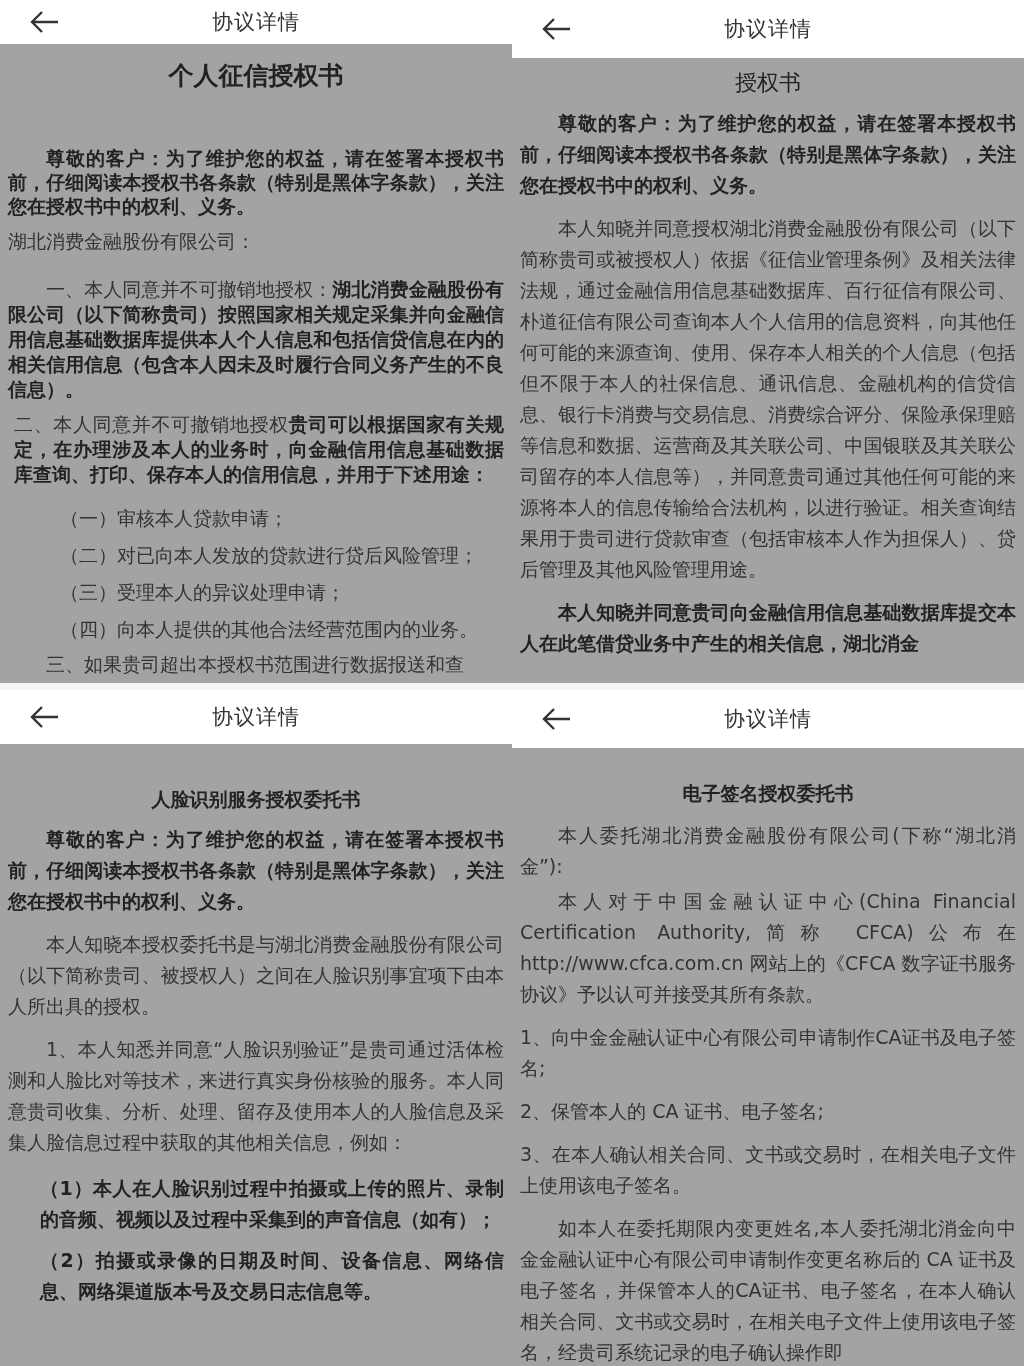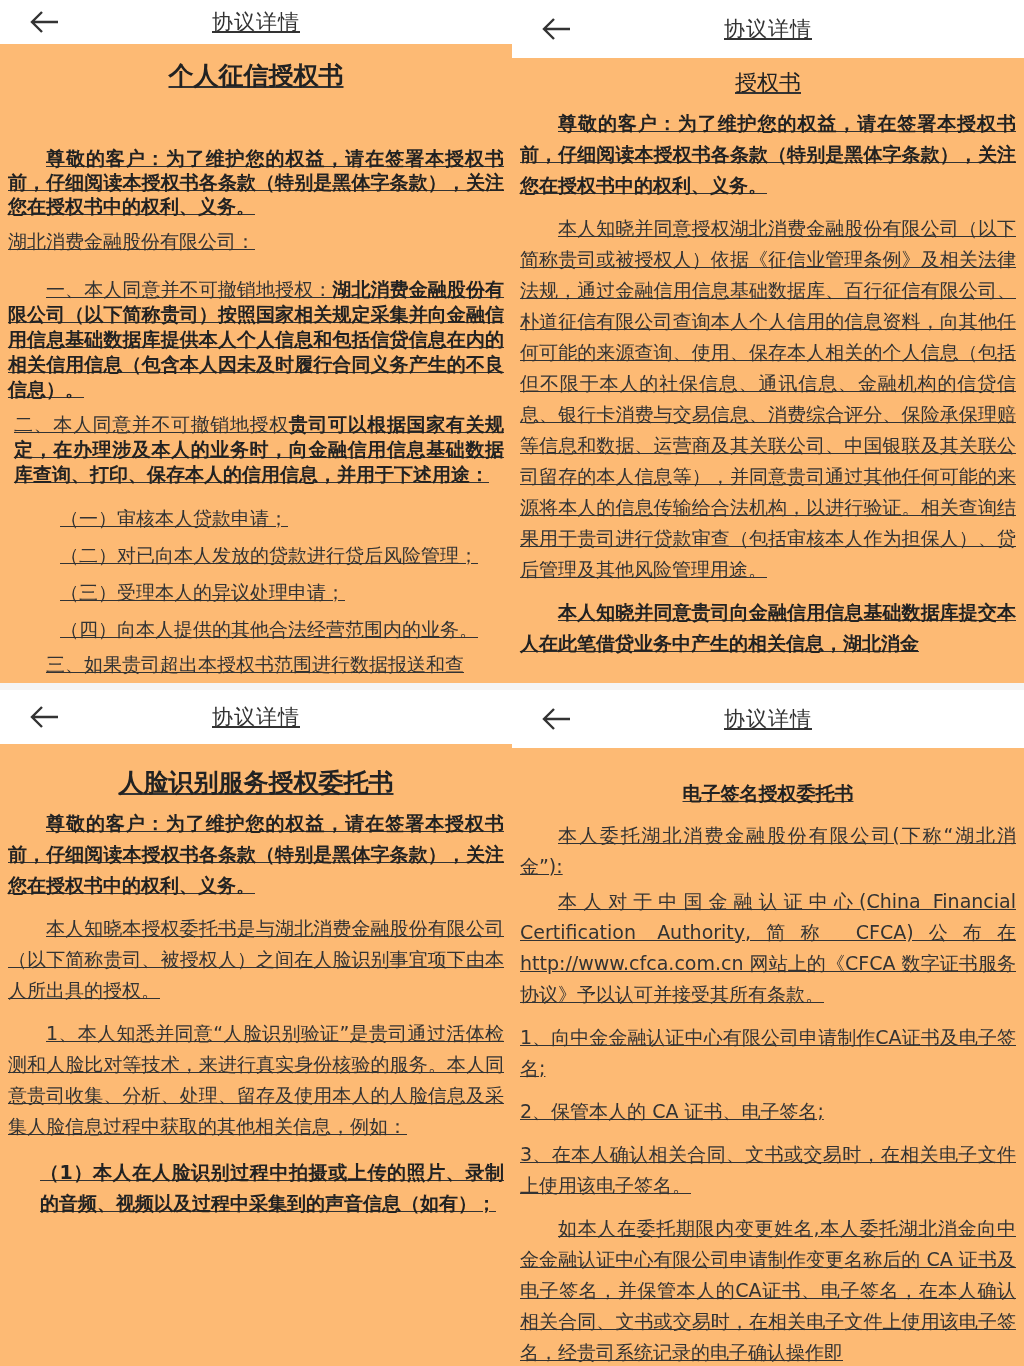--- a/index.html
+++ b/index.html
@@ -1,21 +1,21 @@
 <!DOCTYPE html>
 <html><head>
 <meta charset="utf-8">
 <style>
   html, body { margin:0; padding:0; }
   body {
     width:1024px; height:1366px; overflow:hidden; background:#f5f5f5;
     font-family: "DejaVu Sans", "Liberation Sans", sans-serif; color:#333;
     position:relative;
   }
-  .panel { position:absolute; overflow:hidden; background:#fdba74;text-decoration:underline; }
+  .panel { position:absolute; overflow:hidden; background:#a3a3a3; }
   .header {
     background:#ffffff; position:relative; display:flex; align-items:center; justify-content:center;
   }
   .back {
     position:absolute; left:28px; top:50%; transform:translateY(-50%);
     width:32px; height:28px; cursor:pointer;
   }
   .back svg { width:32px; height:28px; display:block; }
   .hdr-title { font-size:21px; color:#333; letter-spacing:1px; }
   .body { padding:0 8px 0 8px; }
@@ -72,25 +72,26 @@
 <div class="panel" style="left:0;top:690px;width:512px;height:676px;">
   <div class="header" style="height:54px;">
     <span class="back">
       <svg viewBox="0 0 32 28">
           <path d="M14 4 L4 14 L14 24 M4 14 L30 14" stroke="#333" stroke-width="2.4" fill="none"></path>
         </svg>
     </span>
     <span class="hdr-title">协议详情</span>
   </div>
   <div class="body">
-    <div class="doc-title" style="font-size:25px;margin-top:24px;height:30px;line-height:30px;">人脸识别服务授权委托书</div>
+    <div class="doc-title" style="font-size:19px;margin-top:40px;height:30px;line-height:30px;">人脸识别服务授权委托书</div>
     <p class="b ind" style="margin-top:10px;">尊敬的客户：为了维护您的权益，请在签署本授权书前，仔细阅读本授权书各条款（特别是黑体字条款），关注您在授权书中的权利、义务。</p>
     <p class="ind" style="margin-top:12px;">本人知晓本授权委托书是与湖北消费金融股份有限公司（以下简称贵司、被授权人）之间在人脸识别事宜项下由本人所出具的授权。</p>
     <p class="ind" style="margin-top:12px;">1、本人知悉并同意“人脸识别验证”是贵司通过活体检测和人脸比对等技术，来进行真实身份核验的服务。本人同意贵司收集、分析、处理、留存及使用本人的人脸信息及采集人脸信息过程中获取的其他相关信息，例如：</p>
     <p class="b sub" style="margin-top:15px;">（1）本人在人脸识别过程中拍摄或上传的照片、录制的音频、视频以及过程中采集到的声音信息（如有）；</p>
+    <p class="b sub" style="margin-top:10px;">（2）拍摄或录像的日期及时间、设备信息、网络信息、网络渠道版本号及交易日志信息等。</p>
   </div>
 </div>
 
 <div class="panel" style="left:512px;top:690px;width:512px;height:676px;">
   <div class="header" style="height:58px;">
     <span class="back">
       <svg viewBox="0 0 32 28">
           <path d="M14 4 L4 14 L14 24 M4 14 L30 14" stroke="#333" stroke-width="2.4" fill="none"></path>
         </svg>
     </span>

